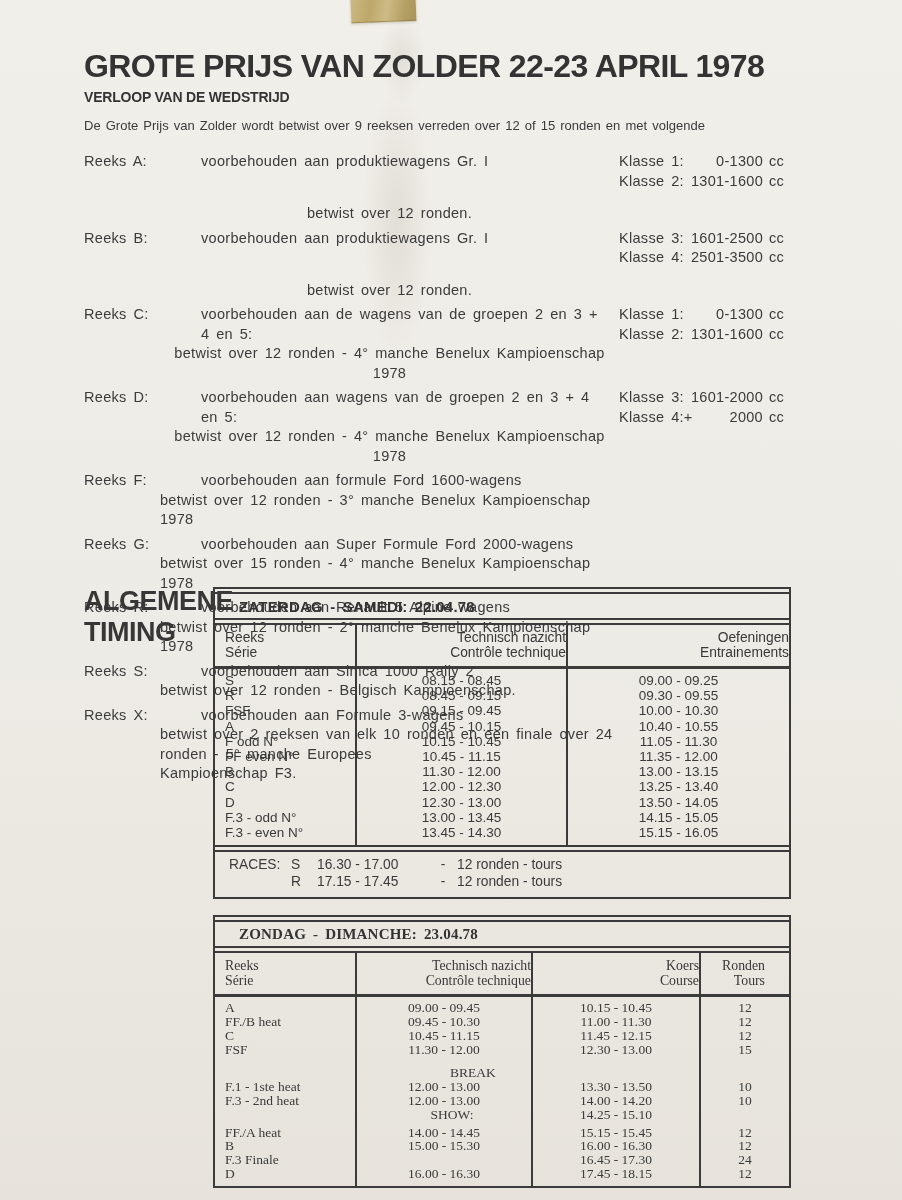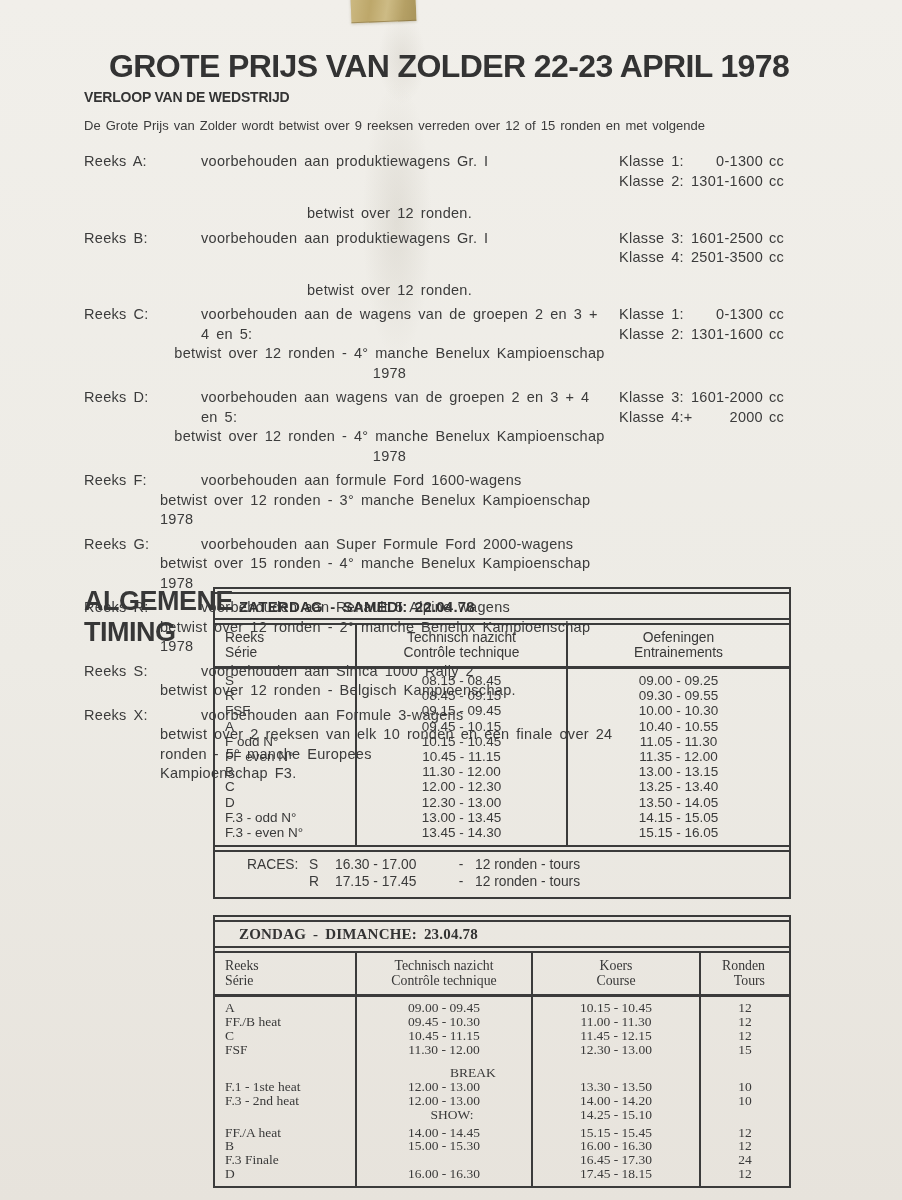--- a/index.html
+++ b/index.html
@@ -27,21 +27,21 @@
     background:radial-gradient(ellipse at center, rgba(125,115,92,0.13) 0%, rgba(125,115,92,0) 70%);
   }
   .stain-2 {
     position:absolute; left:378px; top:14px; width:48px; height:90px;
     background:radial-gradient(ellipse at center, rgba(125,115,92,0.12) 0%, rgba(125,115,92,0) 70%);
   }
   
   .doc-header { position:absolute; left:84px; top:48px; width:720px; }
   .doc-title {
     font-size:32px; font-weight:bold; letter-spacing:-0.6px;
-    color:#333; white-space:nowrap;margin-left:25px;
+    color:#333; white-space:nowrap;
   }
   .doc-subtitle {
     font-size:14px; font-weight:bold; letter-spacing:-0.2px;
     color:#343434; margin-top:4px;
   }
   .intro {
     position:absolute; left:84px; top:116px; width:716px;
     font-size:13px; line-height:20px; word-spacing:1.5px; color:#3b3b3b;
   }
   
@@ -73,40 +73,40 @@
   .tbl-title {
     font-size:15px; font-weight:bold; color:#333;
     padding:4px 0 3px 24px; border-bottom:2px solid #3b3b3b;
     letter-spacing:0.2px; word-spacing:3px;
   }
   .hgap { height:3px; }
   .thead { display:grid; border-top:2px solid #3b3b3b; border-bottom:3px solid #3b3b3b;
            font-size:13.8px; line-height:15px; color:#383838; }
   .thead.sat, .tbody.sat .trow { grid-template-columns:140px 211px 1fr; }
   .thead.sun, .tbody.sun .trow { grid-template-columns:140px 176px 168px 1fr; }
-  .hcell { text-align:center; padding:5px 0 6px; }
+  .hcell { text-align:right; padding:5px 0 6px; }
   .hcell + .hcell { border-left:2px solid #3b3b3b; }
   .hcell.c0 { text-align:left; padding-left:10px; }
   .thead.sun .hcell.c3 { text-align:right; padding-right:24px; }
   .tbody { font-size:13.5px; color:#3a3a3a; }
   .tbody.sat { border-bottom:2px solid #3b3b3b; }
   .trow { display:grid; }
   .tcell { text-align:center; }
   .tcell.c0 { text-align:left; padding-left:10px; }
   .tcell + .tcell { border-left:2px solid #3b3b3b; }
   .tbody.sat .tcell { line-height:15.2px; min-height:15.2px; }
   .tbody.sun .tcell { line-height:13.8px; min-height:13.8px; }
   .tbody .trow:first-child .tcell { padding-top:4px; }
   .tbody.sat .trow:last-child .tcell { padding-bottom:5px; }
   .tbody.sun .trow:last-child .tcell { padding-bottom:5px; }
   .trow.k-break .tcell { padding-top:10px; }
   .trow.k-break .tcell.c1 { padding-left:58px; }
   .trow.k-show .tcell.c1 { padding-left:16px; }
   .trow.k-padtop .tcell { padding-top:4px; }
-  .races-box { border-top:2px solid #3b3b3b; padding:5px 0 7px 32px;
+  .races-box { border-top:2px solid #3b3b3b; padding:5px 0 7px 14px;
                font-size:13.8px; line-height:16.5px; color:#3a3a3a; }
   .races-line { display:grid; grid-template-columns:62px 26px 112px 28px auto; }
   .r-dash { text-align:center; }
 </style>
 </head>
 <body>
 
 <div class="page">
 
   <div class="tape"></div>

